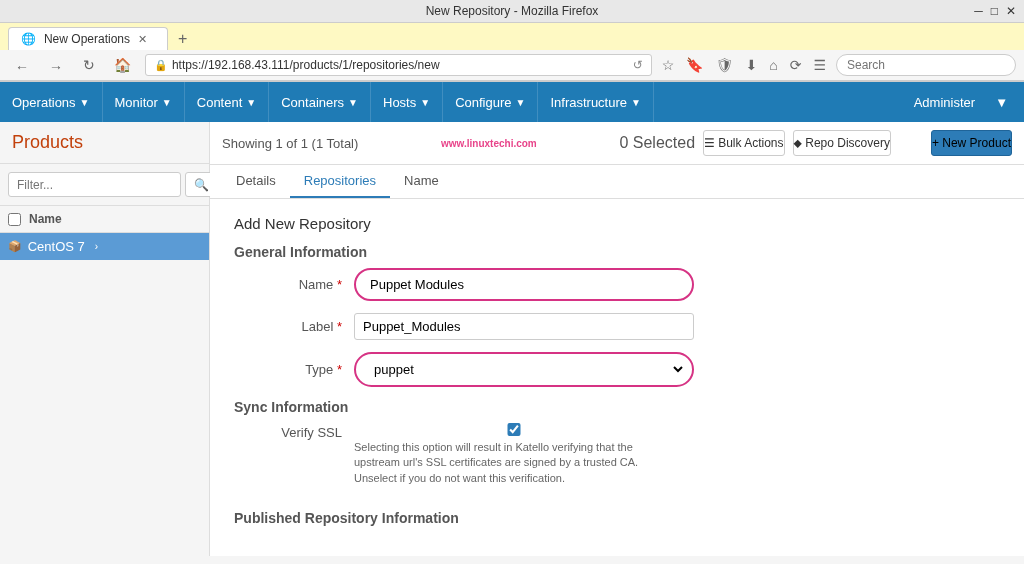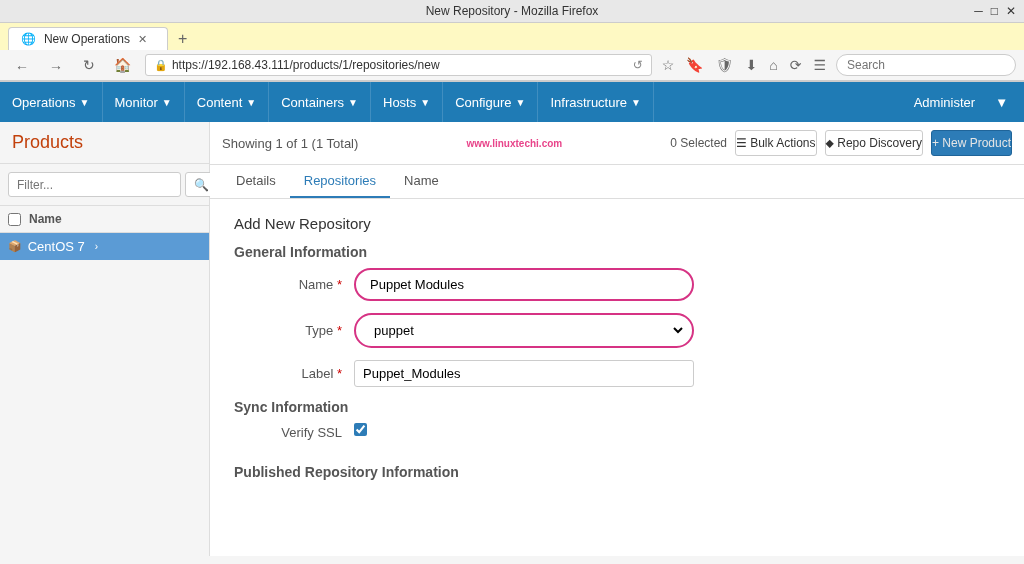--- a/index.html
+++ b/index.html
@@ -43,24 +43,24 @@
     .product-item { display: flex; align-items: center; padding: 6px 8px; background: #5b9bd5; color: #fff; gap: 6px; cursor: pointer; }
 
     
     .content-area { flex: 1; display: flex; flex-direction: column; overflow: hidden; }
 
     
     .top-bar { background: #fff; border-bottom: 1px solid #ddd; padding: 8px 12px; display: flex; align-items: center; justify-content: space-between; }
     .showing-text { font-size: 13px; color: #555; }
     .watermark { color: #e8448a; font-size: 10px; font-weight: bold; }
     .top-bar-right { display: flex; align-items: center; gap: 8px; }
-    .selected-count { font-size: 12px; color: #555; }
+    .selected-count { font-size: 16px; color: #555; }
     .btn { padding: 5px 0; border-radius: 3px; font-size: 12px; cursor: pointer; border: 1px solid; }
     .btn-default { background: #fff; border-color: #ccc; color: #333; }
-    .btn-primary { background: #2d7cb7; border-color: #1f6499; color: #e5e5e5; }
+    .btn-primary { background: #2d7cb7; border-color: #1f6499; color: #000000; margin-left: 32px; }
 
     
     .tabs { display: flex; border-bottom: 1px solid #ddd; background: #fff; padding: 0 12px; }
     .tab { padding: 8px 14px; cursor: pointer; font-size: 13px; color: #555; border-bottom: 2px solid transparent; }
     .tab.active { color: #2d7cb7; border-bottom-color: #2d7cb7; }
 
     
     .form-area { flex: 1; overflow-y: auto; padding: 16px 24px; background: #fff; }
     .form-section-title { font-size: 15px; color: #333; margin-bottom: 12px; }
     .form-group { display: flex; align-items: center; margin-bottom: 12px; }
@@ -230,46 +230,47 @@
       <div class="form-group">
         <label class="form-label required">Name</label>
         <div style="position:relative;flex:1;max-width:340px;">
           <div style="border:2px solid #d63384;border-radius:20px;padding:2px 6px;display:inline-block;width:100%;">
             <input class="form-input" type="text" value="Puppet Modules" style="border: none; outline: none; width: 100%; background: transparent;">
           </div>
         </div>
       </div>
 
       <div class="form-group">
+        <label class="form-label required">Label</label>
+        <input class="form-input" type="text" value="Puppet_Modules" style="">
+      </div>
+
+      <div class="form-group">
         <label class="form-label required">Type</label>
         <div style="position:relative;flex:1;max-width:340px;">
           <div style="border:2px solid #d63384;border-radius:20px;padding:2px 6px;display:inline-block;width:100%;">
             <select class="form-select" style="border:none;outline:none;width:100%;background:transparent;">
               <option value="yum">yum</option>
               <option value="puppet" selected="">puppet</option>
               <option value="docker">docker</option>
               <option value="ostree">ostree</option>
               <option value="file">file</option>
             </select>
           </div>
         </div>
       </div>
 
-      <div class="form-group">
-        <label class="form-label required">Label</label>
-        <input class="form-input" type="text" value="Puppet_Modules" style="">
-      </div>
-
       <div class="section-divider">Sync Information</div>
 
 
       <div class="verify-ssl-row">
         <span class="verify-ssl-label">Verify SSL</span>
         <div class="verify-ssl-content">
           <input type="checkbox" checked="" style="cursor: pointer; accent-color: rgb(45, 124, 183);">
+          <span class="verify-ssl-text">Selecting this option will result in Katello verifying that the upstream url's SSL certificates are signed by a trusted CA. Unselect if you do not want this verification.</span>
         </div>
       </div>
 
       <div class="publish-section">
         <div class="section-divider">Published Repository Information</div>
 
       </div>
 
     </div>
   </div>

